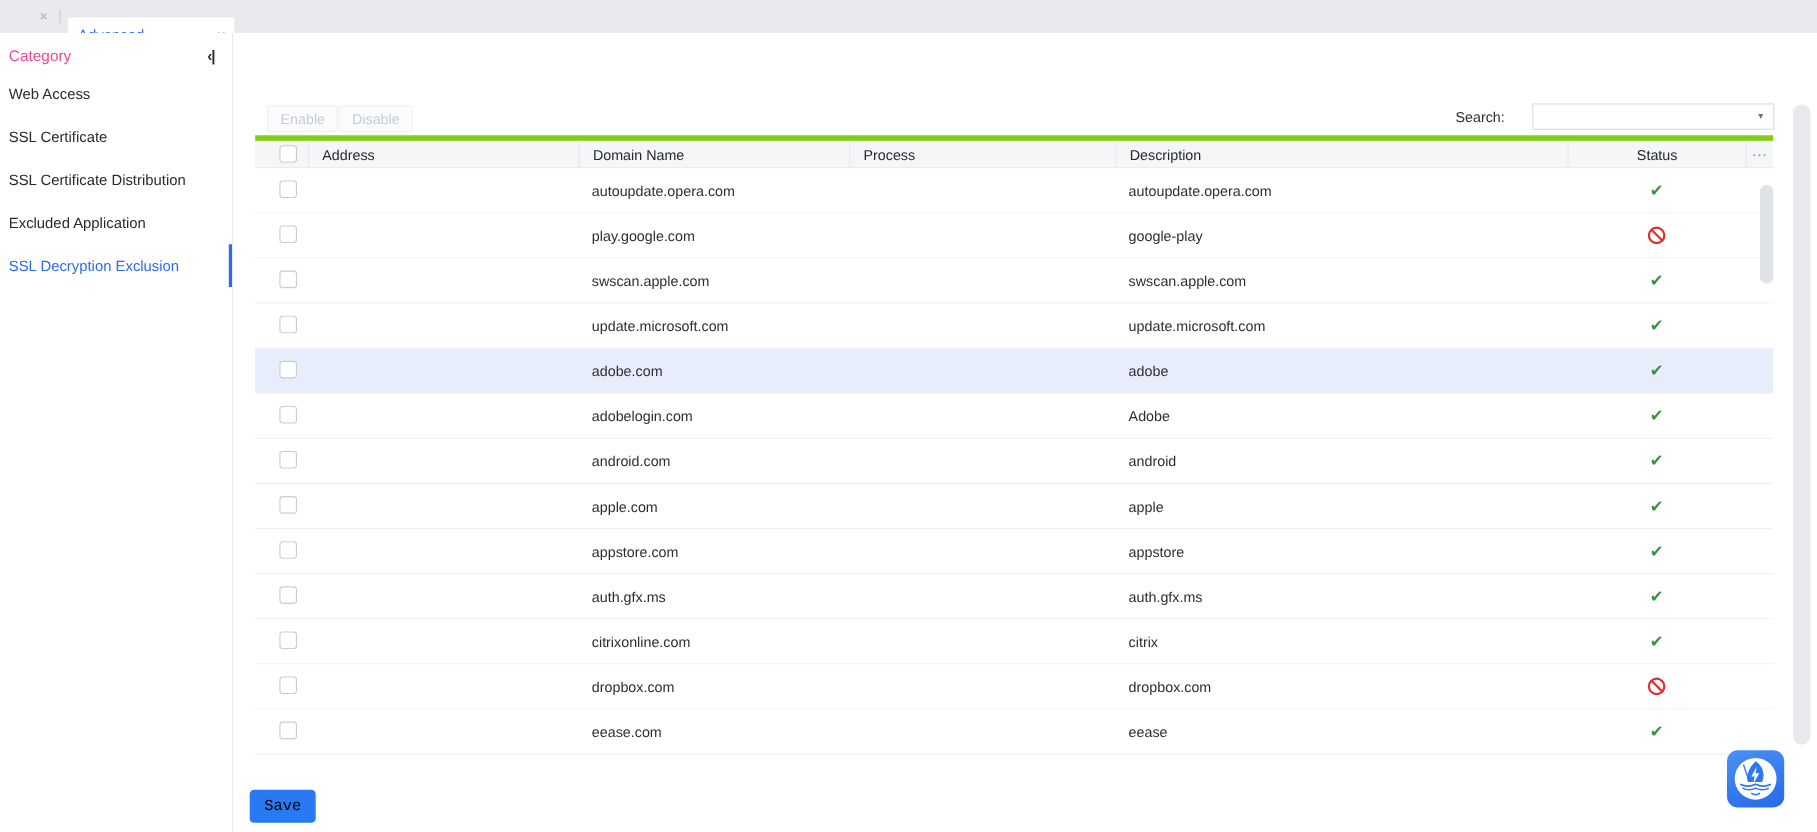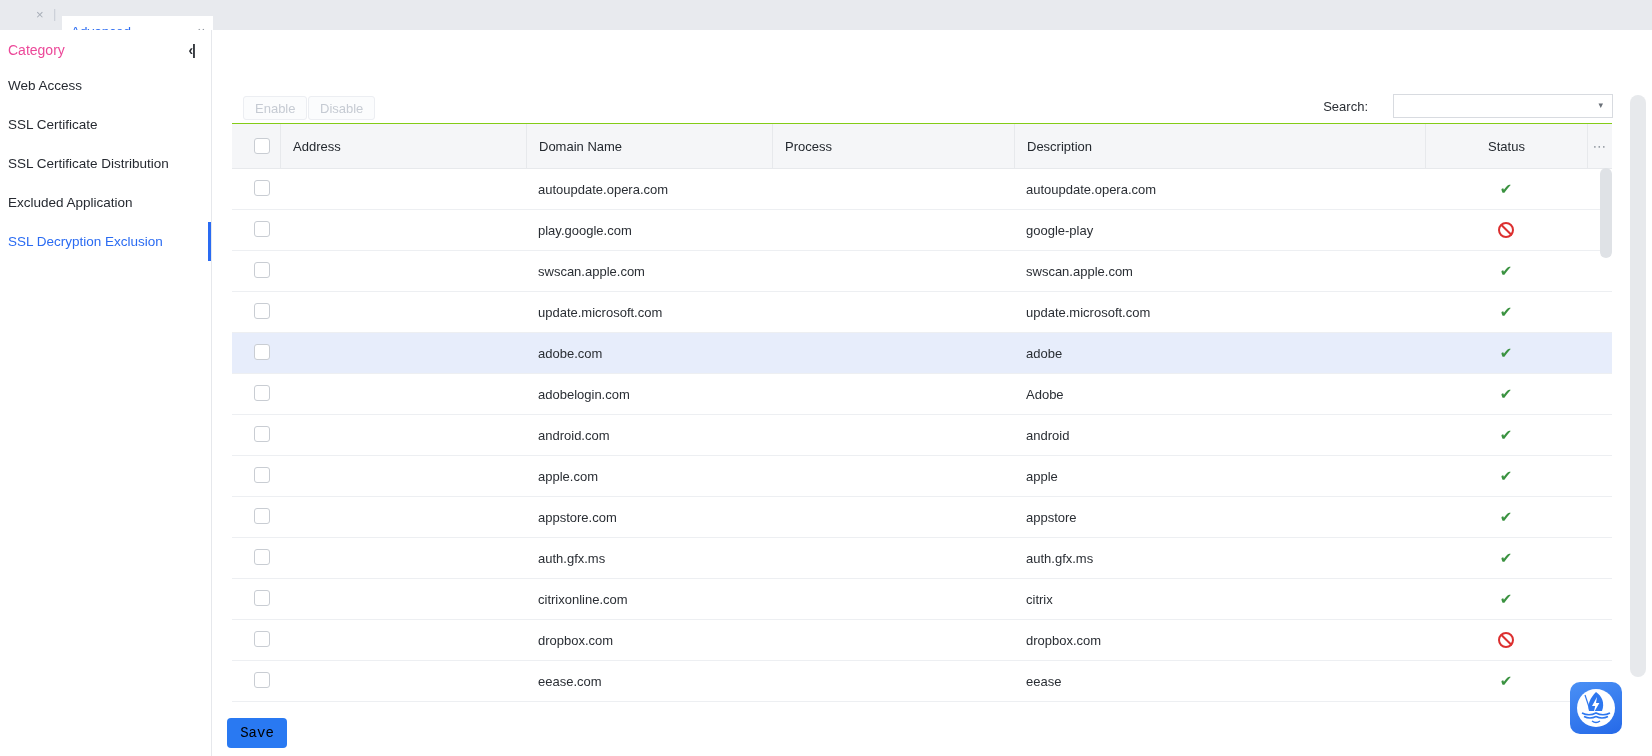--- a/index.html
+++ b/index.html
@@ -51,22 +51,22 @@
   .btn-enable{left:31px}
   .btn-disable{left:96px}
   .searchwrap{position:absolute;top:0;right:39px;display:flex;align-items:center;gap:25px}
   .searchwrap .lbl{font-size:13px;color:#2a2e34}
   .searchbox{position:relative;width:220px;height:24px;border:1px solid #d8dbe0;background:#fff}
   .searchbox input{width:100%;height:100%;border:none;outline:none;padding:0 22px 0 6px;
         font-family:inherit;font-size:13px;background:transparent}
   .searchbox .caret{position:absolute;right:9px;top:5px;font-size:9px;color:#6a7078;pointer-events:none}
   
   .table{position:absolute;top:93px;left:20px;width:1380px}
-  .thead{display:flex;align-items:flex-end;height:46px;background:#f5f6f8;
-         border-top:1px solid #84cc16;border-bottom:1px solid #e7e9ec;color:#24292f}
+  .thead{display:flex;align-items:flex-end;height:30px;background:#f5f6f8;
+         border-top:5px solid #84cc16;border-bottom:1px solid #e7e9ec;color:#24292f}
   .thead .cell{border-left:1px solid #e7e9ec;height:100%;display:flex;align-items:center}
   .thead .cell:first-child{border-left:none}
   .cell{padding-left:12px}
   .c-check{width:48px;padding-left:22px}
   .c-address{width:246px}
   .c-domain{width:246px}
   .c-process{width:242px}
   .c-desc{width:411px}
   .c-status{width:162px;justify-content:center;padding-left:0;display:flex;align-items:center}
   .c-more{width:25px;padding-left:0;justify-content:center;display:flex;align-items:center}

